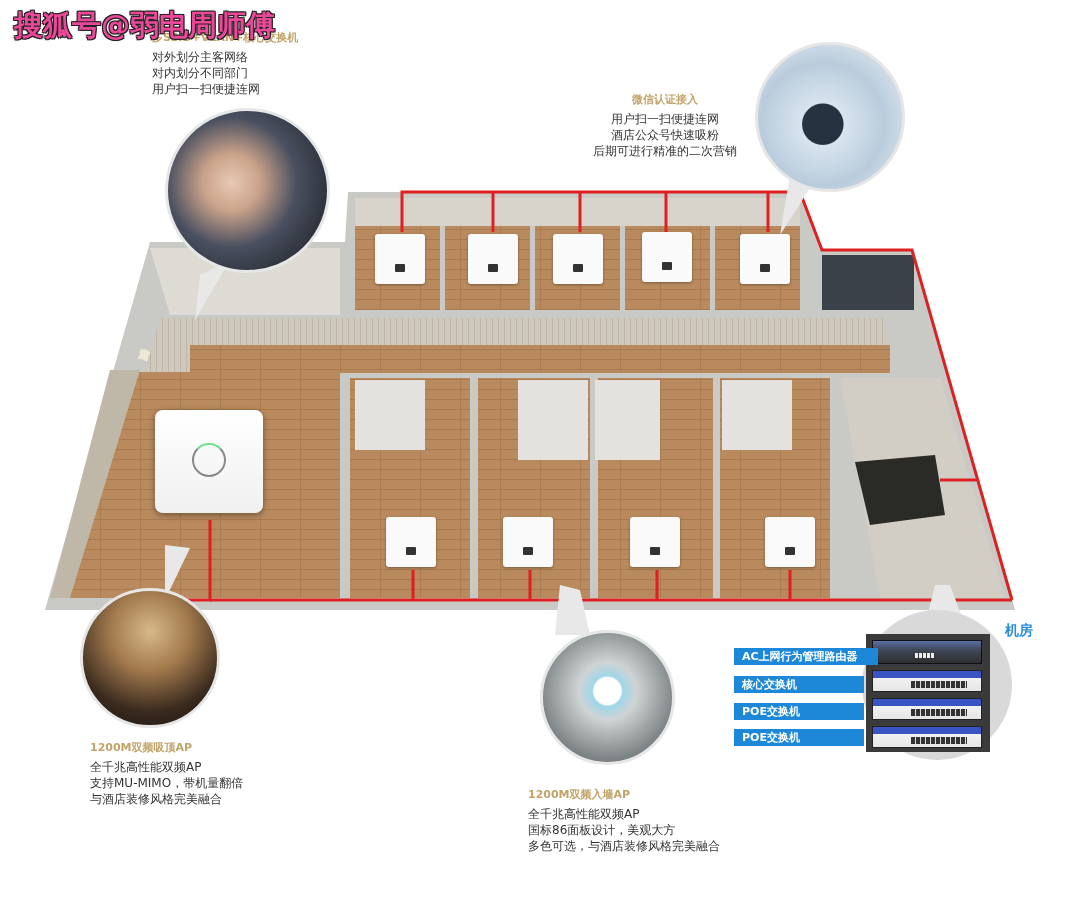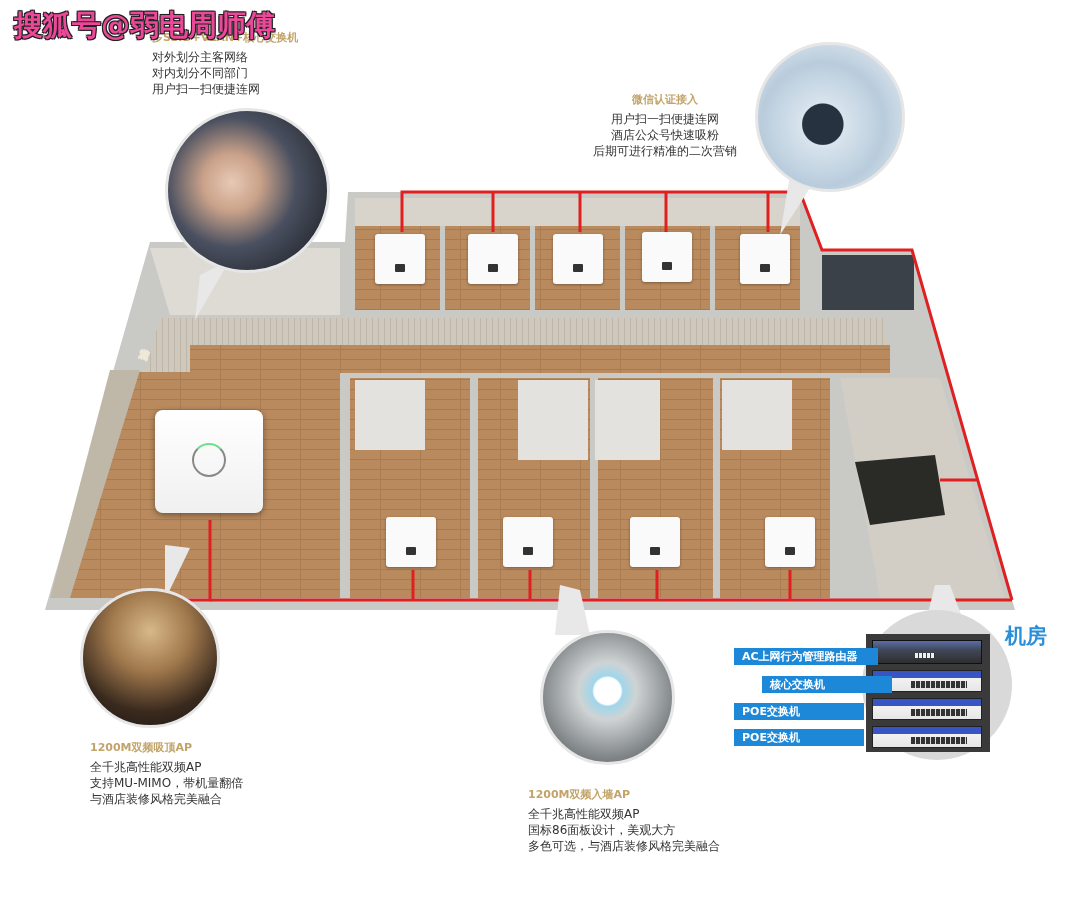--- a/index.html
+++ b/index.html
@@ -53,21 +53,21 @@
   .rack-unit .ports {
     position: absolute; right: 14px; bottom: 3px; width: 56px; height: 7px;
     background: repeating-linear-gradient(90deg, #333 0 4px, #ddd 4px 5px);
   }
   .rack-router {
     position: absolute; left: 872px; top: 640px; width: 110px; height: 24px; z-index: 11;
     background: linear-gradient(180deg, #5b6ea8 0%, #404858 40%, #2e2e2e 100%); border: 1px solid #111;
   }
   .rack-router .ports { position: absolute; left: 42px; top: 12px; width: 20px; height: 5px; background: repeating-linear-gradient(90deg, #eee 0 3px, #333 3px 4px); }
 
-  .room-title { position: absolute; left: 1005px; top: 622px; font-size: 21px; font-weight: bold; color: #2a8fd8; z-index: 12; }
+  .room-title { position: absolute; left: 1005px; top: 622px; font-size: 14px; font-weight: bold; color: #2a8fd8; z-index: 12; }
 </style>
 </head>
 <body>
 
 <div class="watermark">搜狐号@弱电周师傅</div>
 
 <svg class="plan" viewBox="0 0 1080 901" width="1080" height="901">
   <defs>
     <pattern id="wood" width="40" height="10" patternUnits="userSpaceOnUse">
       <rect width="40" height="10" fill="#b98a5e"></rect>
@@ -214,15 +214,15 @@
     <div class="ports"></div>
   </div>
 <div class="rack-unit" style="top:698px;">
     <div class="ports"></div>
   </div>
 <div class="rack-unit" style="top:726px;">
     <div class="ports"></div>
   </div>
 
 <div class="rack-label" style="left:734px;top:648px;width:144px;">AC上网行为管理路由器</div>
-<div class="rack-label" style="left:762px;top:676px;width:130px;">核心交换机</div>
+<div class="rack-label" style="left:734px;top:676px;width:130px;">核心交换机</div>
 <div class="rack-label" style="left:734px;top:703px;width:130px;">POE交换机</div>
 <div class="rack-label" style="left:734px;top:729px;width:130px;">POE交换机</div>
 
 </body></html>

